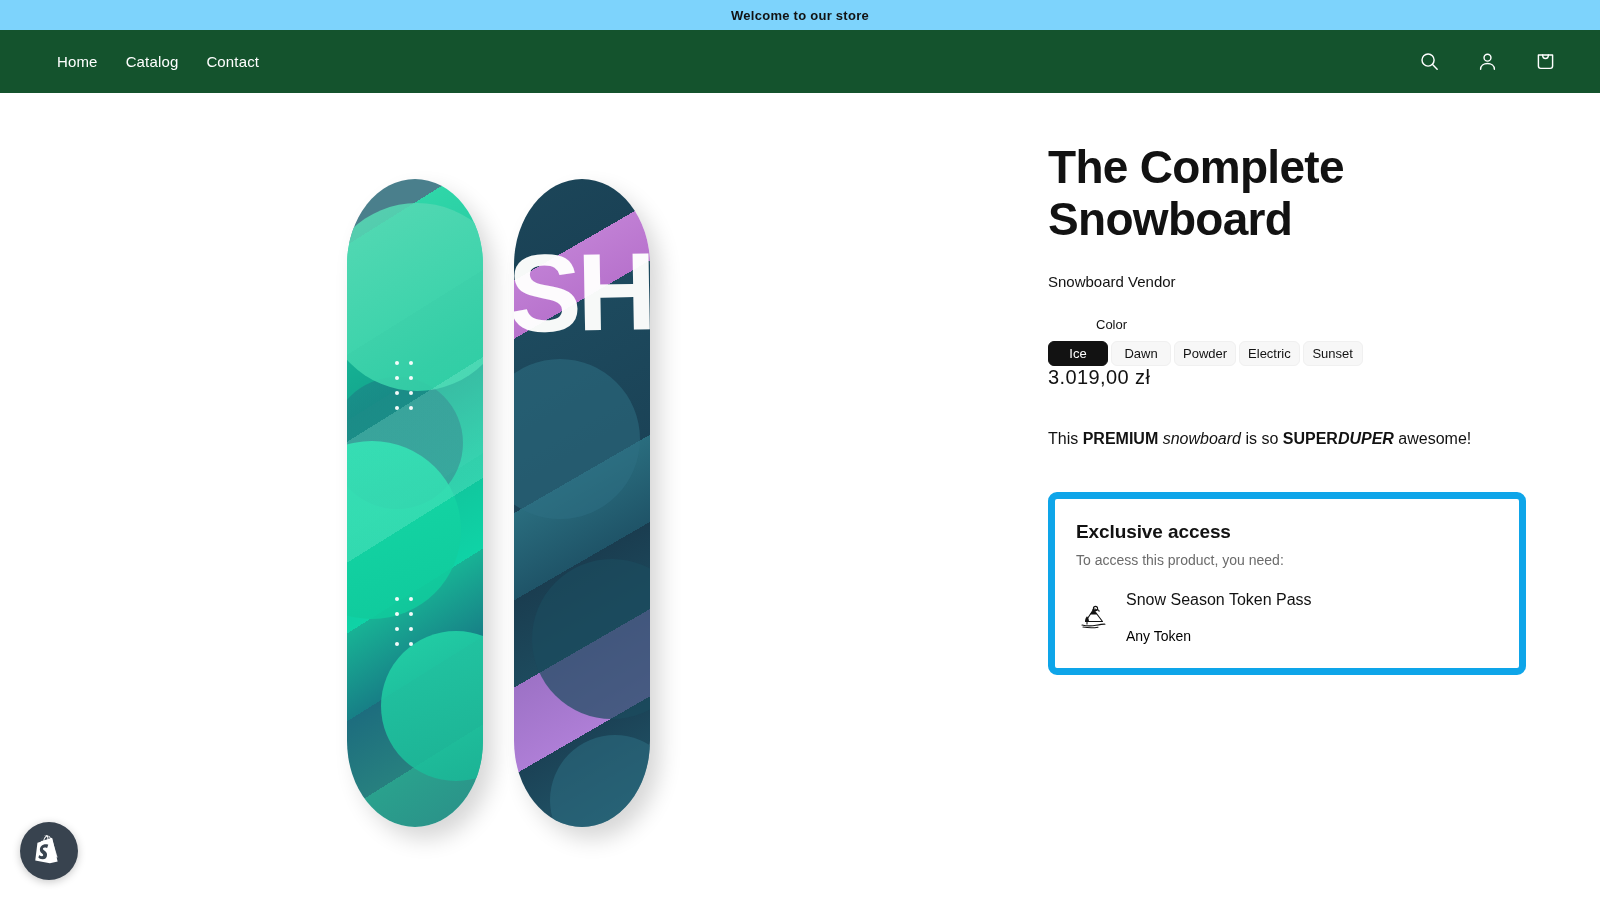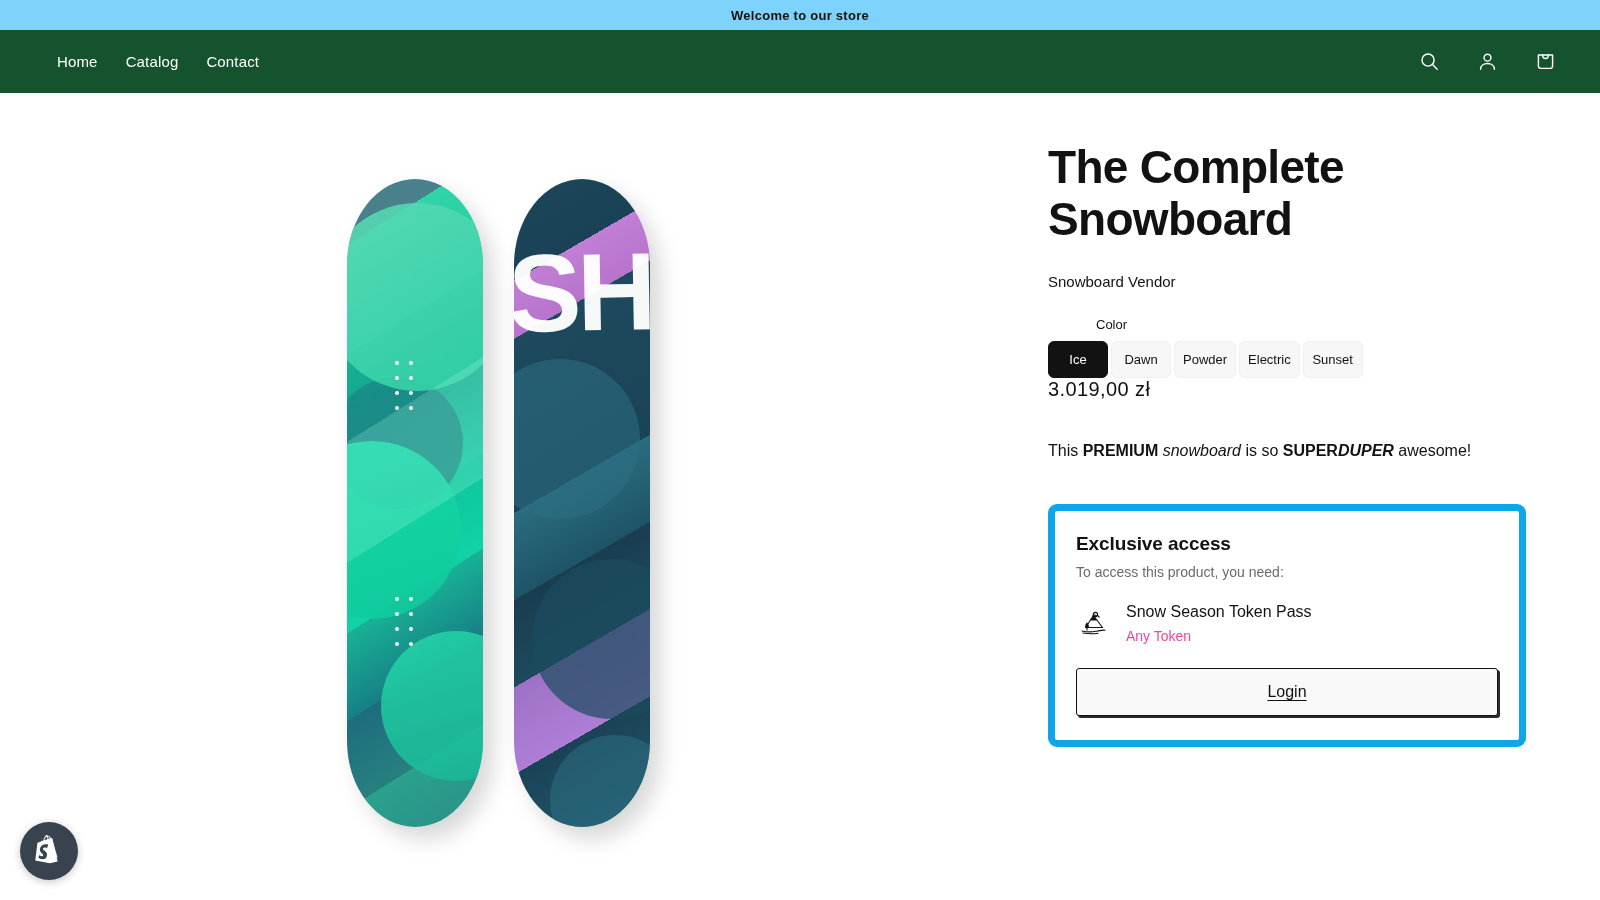--- a/index.html
+++ b/index.html
@@ -243,21 +243,21 @@
     margin-left: 48px;
   }
   .swatch-row {
     margin-top: 9px;
     display: flex;
     flex-wrap: wrap;
     gap: 3px;
   }
   .swatch {
     min-width: 60px;
-    height: 37px;
+    height: 25px;
     padding: 0 8px;
     border-radius: 6px;
     background: #f7f7f7;
     border: 1px solid #f0f0f0;
     display: flex;
     align-items: center;
     justify-content: center;
     font-size: 13px;
     color: #121212;
     cursor: pointer;
@@ -312,22 +312,22 @@
     align-items: center;
     justify-content: center;
   }
   .token-name {
     font-size: 16px;
     color: #121212;
     line-height: 1.25;
   }
   .token-qty {
     font-size: 14px;
-    color: #ec4899;
-    margin-top: 6px;
+    color: #000000;
+    margin-top: 18px;
   }
   .login-button {
     margin-top: 24px;
     width: 100%;
     height: 48px;
     background: #f9f9f9;
     border: 1.6px solid #121212;
     border-radius: 3px;
     box-shadow: 2px 2px 0 rgba(18,18,18,0.9);
     display: flex;
@@ -487,23 +487,20 @@
             <path d="M5 25 q7 1.6 14 .3 t9-1.1"></path>
             <path d="M6 27 q8 1.4 15 .2"></path>
           </svg>
         </div>
         <div>
           <div class="token-name">Snow Season Token Pass</div>
           <div class="token-qty">Any Token</div>
         </div>
       </div>
 
-      <button class="login-button">
-        <span class="login-label">Login</span>
-      </button>
     </div>
 
   </section>
 </main>
 
 <div class="chat-bubble">
   <span>
     <svg width="30" height="30" viewBox="0 0 24 24">
       <path d="M14.6 3.3c-.15-.12-.33-.1-.4-.1l-.75.15c-.36-1.03-.99-1.98-2.1-1.98h-.1C10.9.9 10.5.7 10.1.7 7.2.7 5.8 4.3 5.4 6.2l-2 .62c-.62.2-.64.22-.72.8L1 21.1l11.7 2.2 6.3-1.36S14.75 3.45 14.6 3.3zM12.7 3.6l-1.2.37v-.26c0-.78-.11-1.4-.28-1.9.7.09 1.16.88 1.48 1.79zM10.4 1.9c.2.5.33 1.2.33 2.15v.15l-2.5.77C8.7 3.1 9.66 2.2 10.4 1.9zM9.5 1.25c.14 0 .28.05.4.14-.97.46-2 1.6-2.44 3.86l-1.97.6C5.95 4.1 7.1 1.25 9.5 1.25z" fill="#ffffff"></path>
       <path d="M14.2 3.2c-.15-.12-.33-.1-.4-.1l-.75.15S11.1 16.5 11 17.2l7.9 1.6-4.7-15.6z" fill="#ffffff" opacity="0.85"></path>

